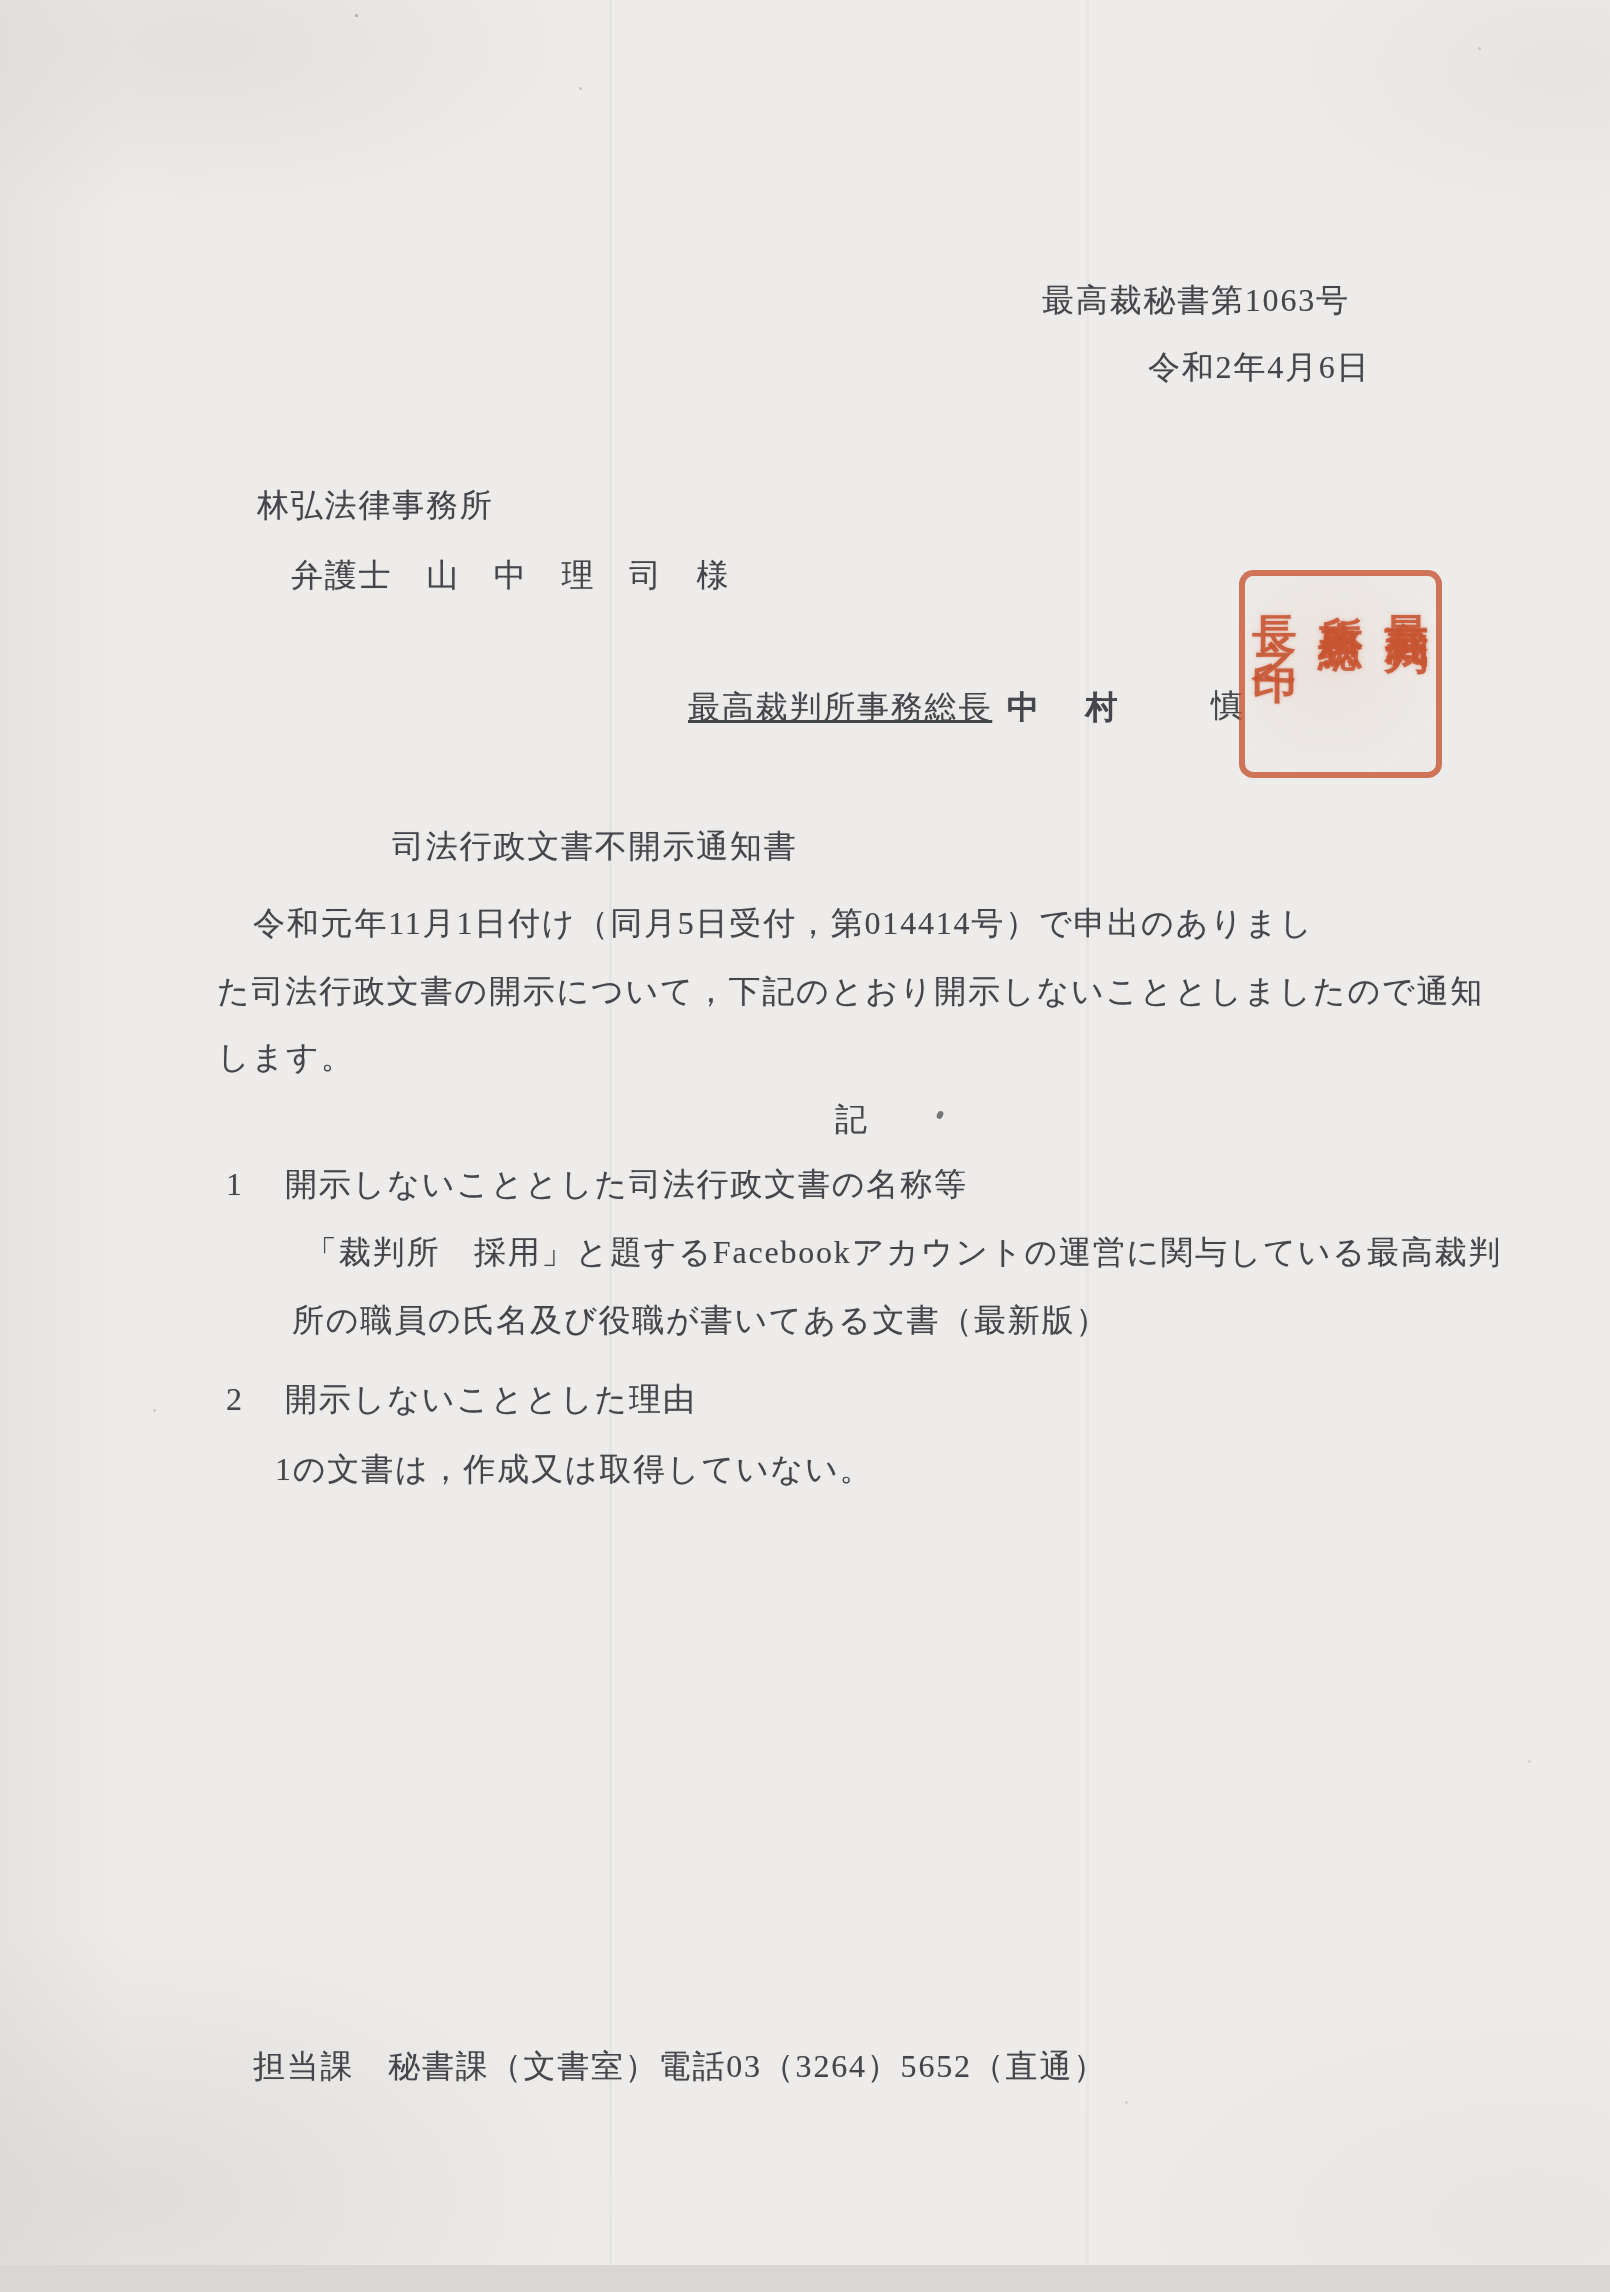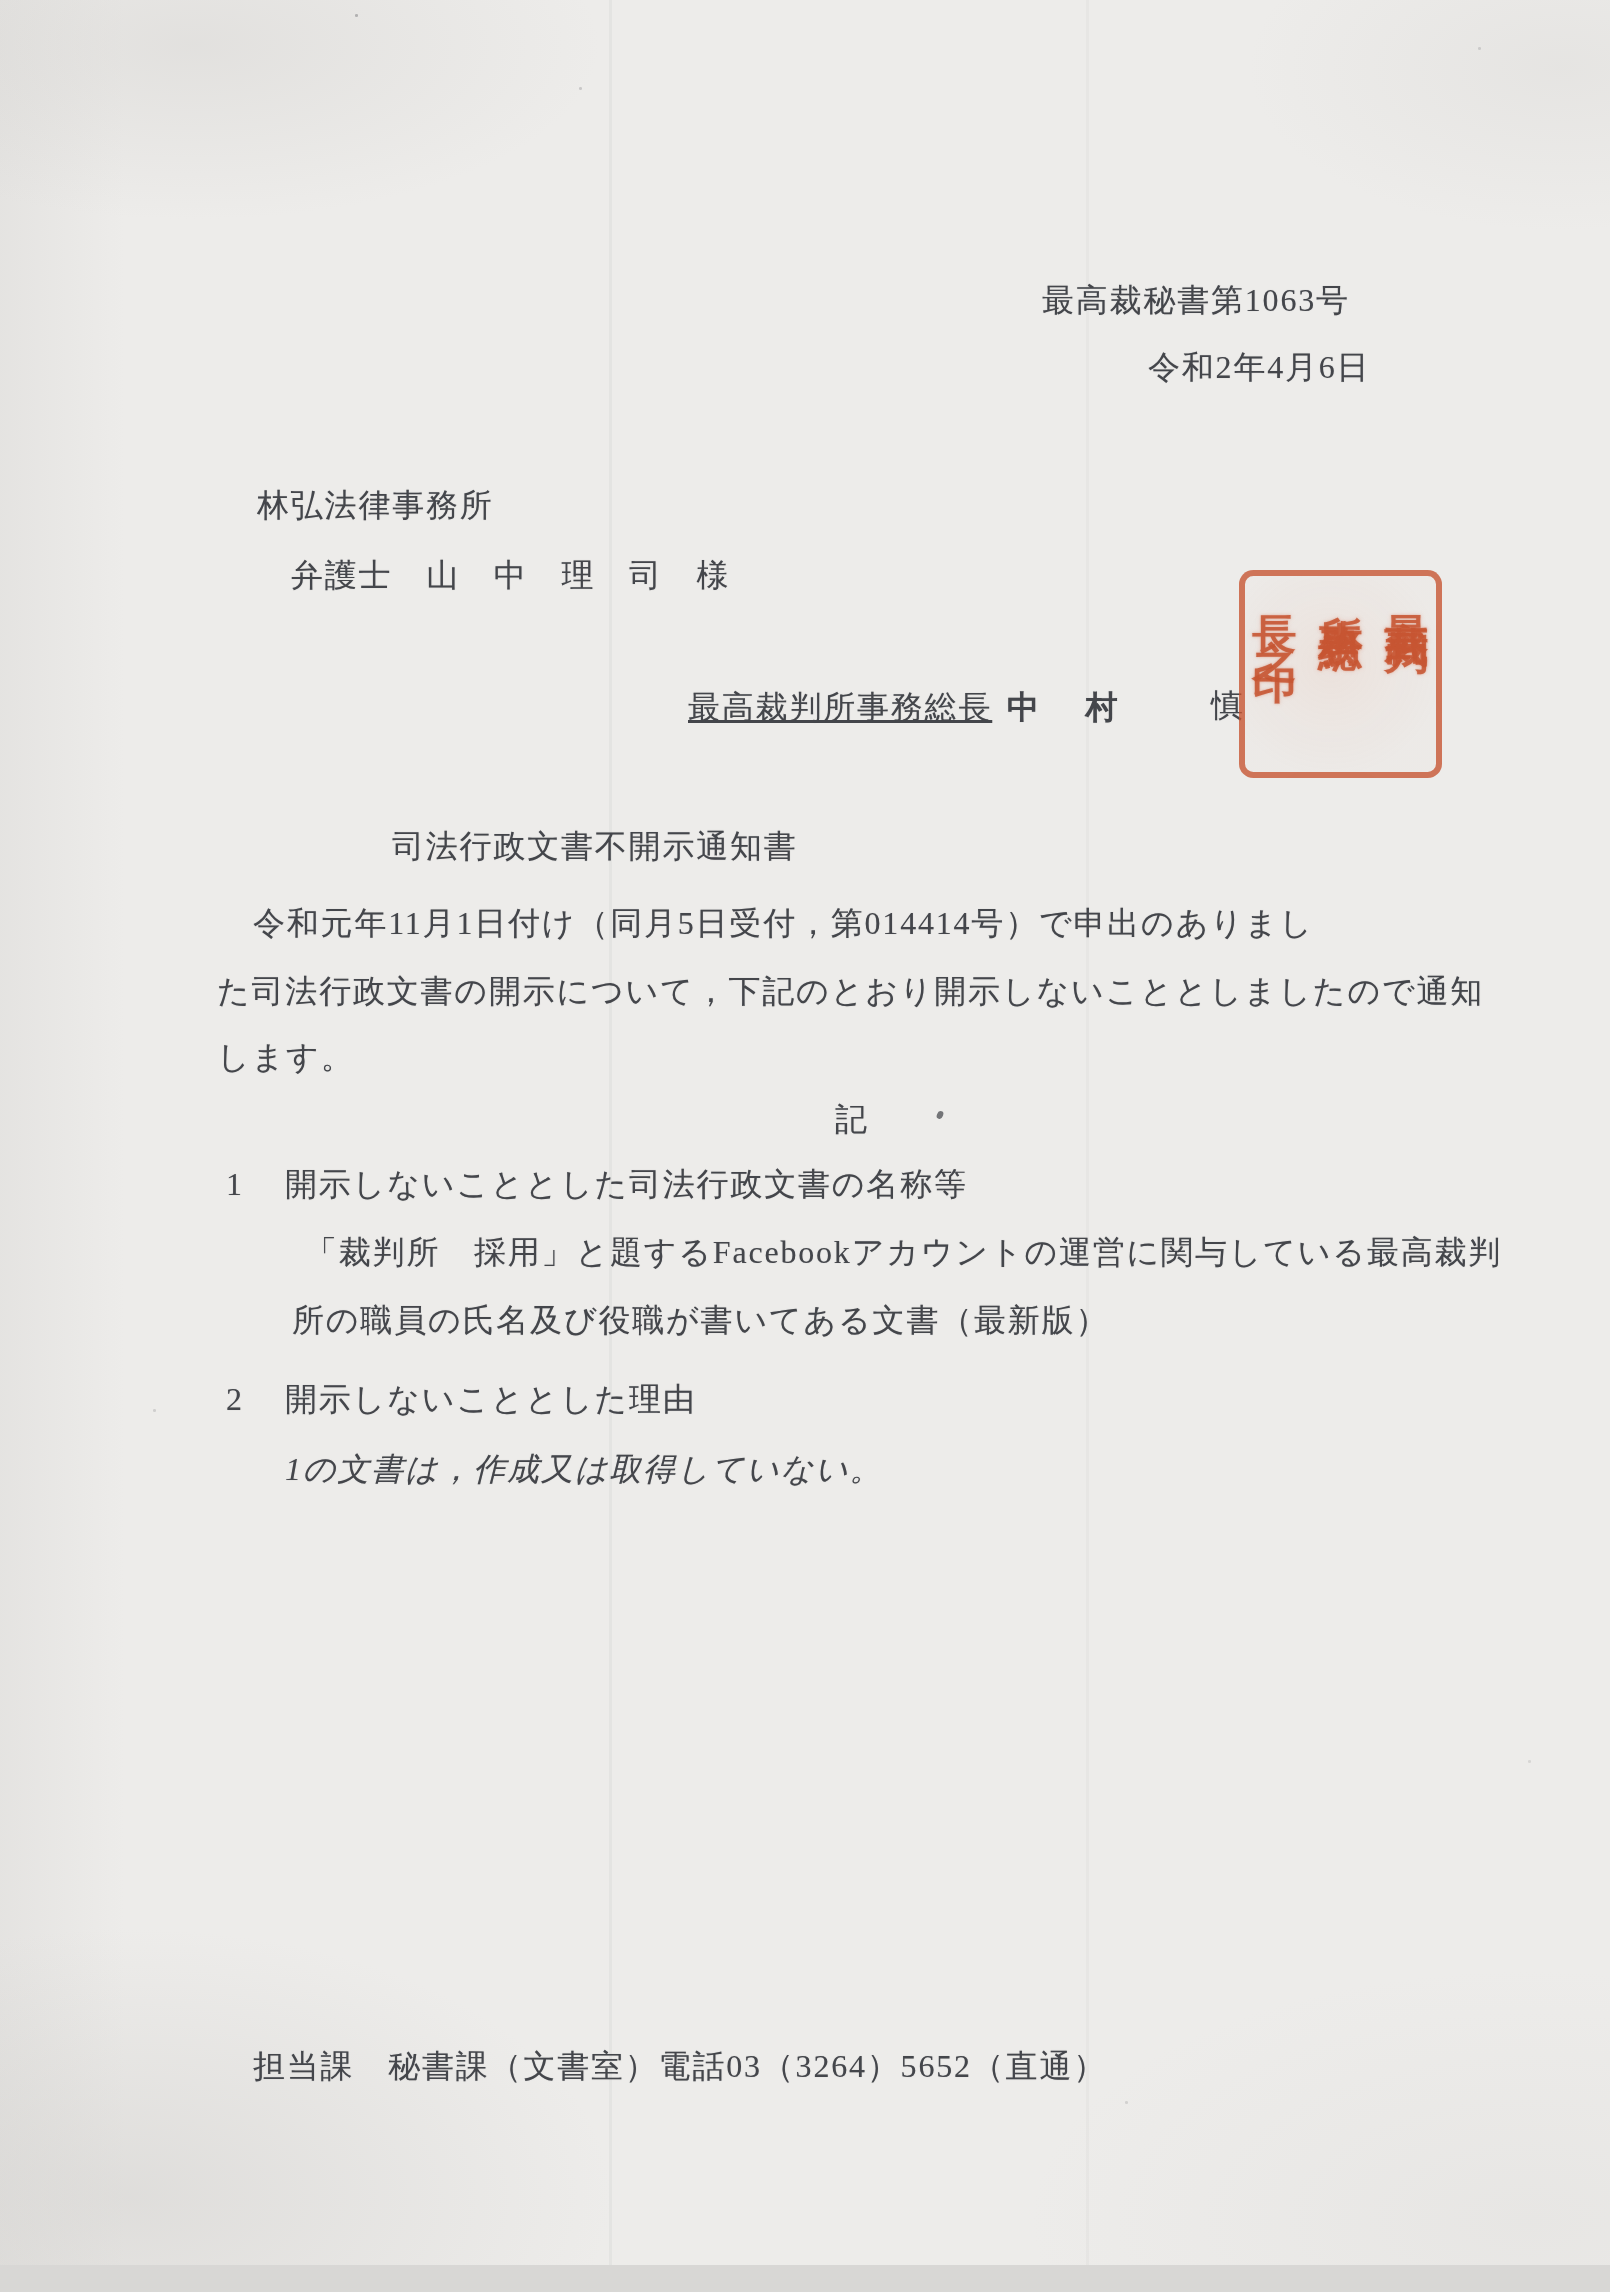--- a/index.html
+++ b/index.html
@@ -99,18 +99,18 @@
     <span class="item-no">1</span>
     <span>開示しないこととした司法行政文書の名称等</span>
   </div>
   <div class="txt" style="left:285px;top:1235px;margin-left:20px;">「裁判所　採用」と題するFacebookアカウントの運営に関与している最高裁判</div>
   <div class="txt" style="left:252px;top:1303px;margin-left:40px;">所の職員の氏名及び役職が書いてある文書（最新版）</div>
 
   <div class="txt item-row" style="left:226px;top:1382px;">
     <span class="item-no">2</span>
     <span>開示しないこととした理由</span>
   </div>
-  <div class="txt" style="left:285px;top:1452px;font-style:italic;">1の文書は，作成又は取得していない。</div>
+  <div class="txt" style="left:275px;top:1452px;">1の文書は，作成又は取得していない。</div>
 
   <div class="txt" style="left:253px;top:2049px;">担当課　秘書課（文書室）電話03（3264）5652（直通）</div>
 
 </div>
 
 
 </body></html>

